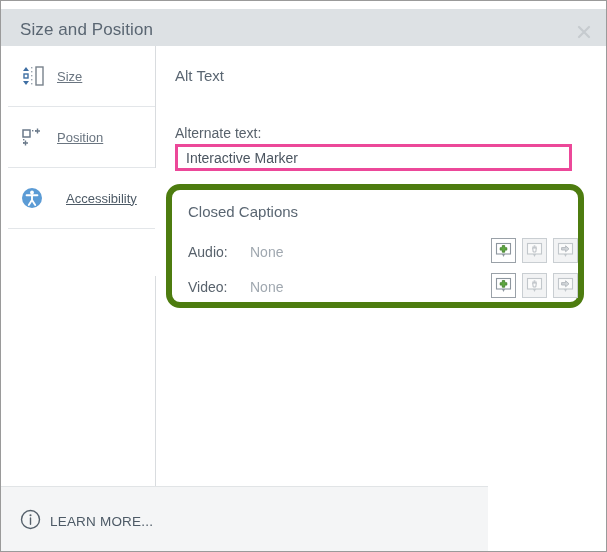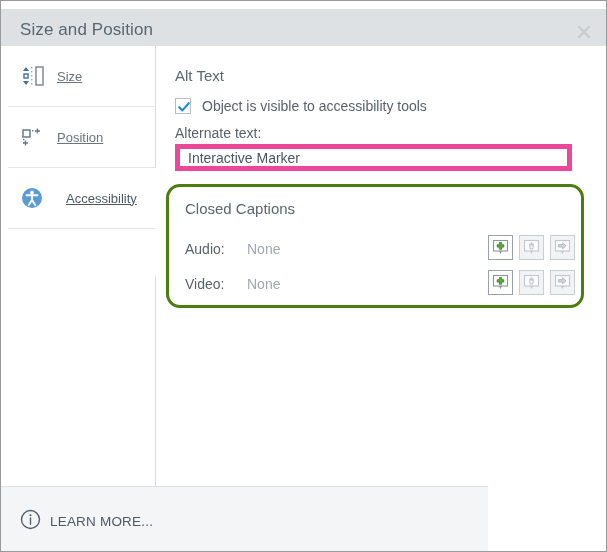--- a/index.html
+++ b/index.html
@@ -161,38 +161,38 @@
     font-size: 14px;
     color: #58626c;
   }
   .text-input {
     position: absolute;
     left: 19px;
     top: 98px;
     width: 397px;
     height: 27px;
     box-sizing: border-box;
-    border: 5px solid #ec4899;
+    border: 3px solid #ec4899;
     background: #ffffff;
     font-family: "Liberation Sans", sans-serif;
     font-size: 14px;
     color: #4b5560;
     padding: 0 8px;
     outline: none;
   }
 
   
   .cc-panel {
     position: absolute;
     left: 10px;
     top: 138px;
     width: 418px;
     height: 124px;
     box-sizing: border-box;
-    border: 3px solid #4d7c0f;
+    border: 6px solid #4d7c0f;
     border-radius: 14px;
     background: #ffffff;
   }
   .cc-title {
     position: absolute;
     left: 16px;
     top: 13px;
     font-size: 15px;
     color: #5a6672;
   }
@@ -349,28 +349,20 @@
         </span>
         <span class="nav-label">Accessibility</span>
       </div>
       <div class="nav-divider" style="top:182px;"></div>
     </div>
 
     <div class="main">
 
       <div class="section-heading" style="left:19px; top:21px;">Alt Text</div>
 
-      <div class="check-row">
-        <span class="checkbox">
-          <svg width="14" height="14" viewBox="0 0 14 14">
-            <path d="M2.2 7.2 L5.4 10.4 L11.8 3.2" stroke="#1c8ad4" stroke-width="2.1" fill="none" stroke-linecap="round" stroke-linejoin="round"></path>
-          </svg>
-        </span>
-        <span class="check-label">Object is visible to accessibility tools</span>
-      </div>
 
       <div class="field-label">Alternate text:</div>
 
       <input class="text-input" type="text" value="Interactive Marker" style="">
 
       <div class="cc-panel">
         <div class="cc-title">Closed Captions</div>
 
         <div class="cc-row" style="top:46px;">
           <span class="cc-row-label">Audio:</span>

